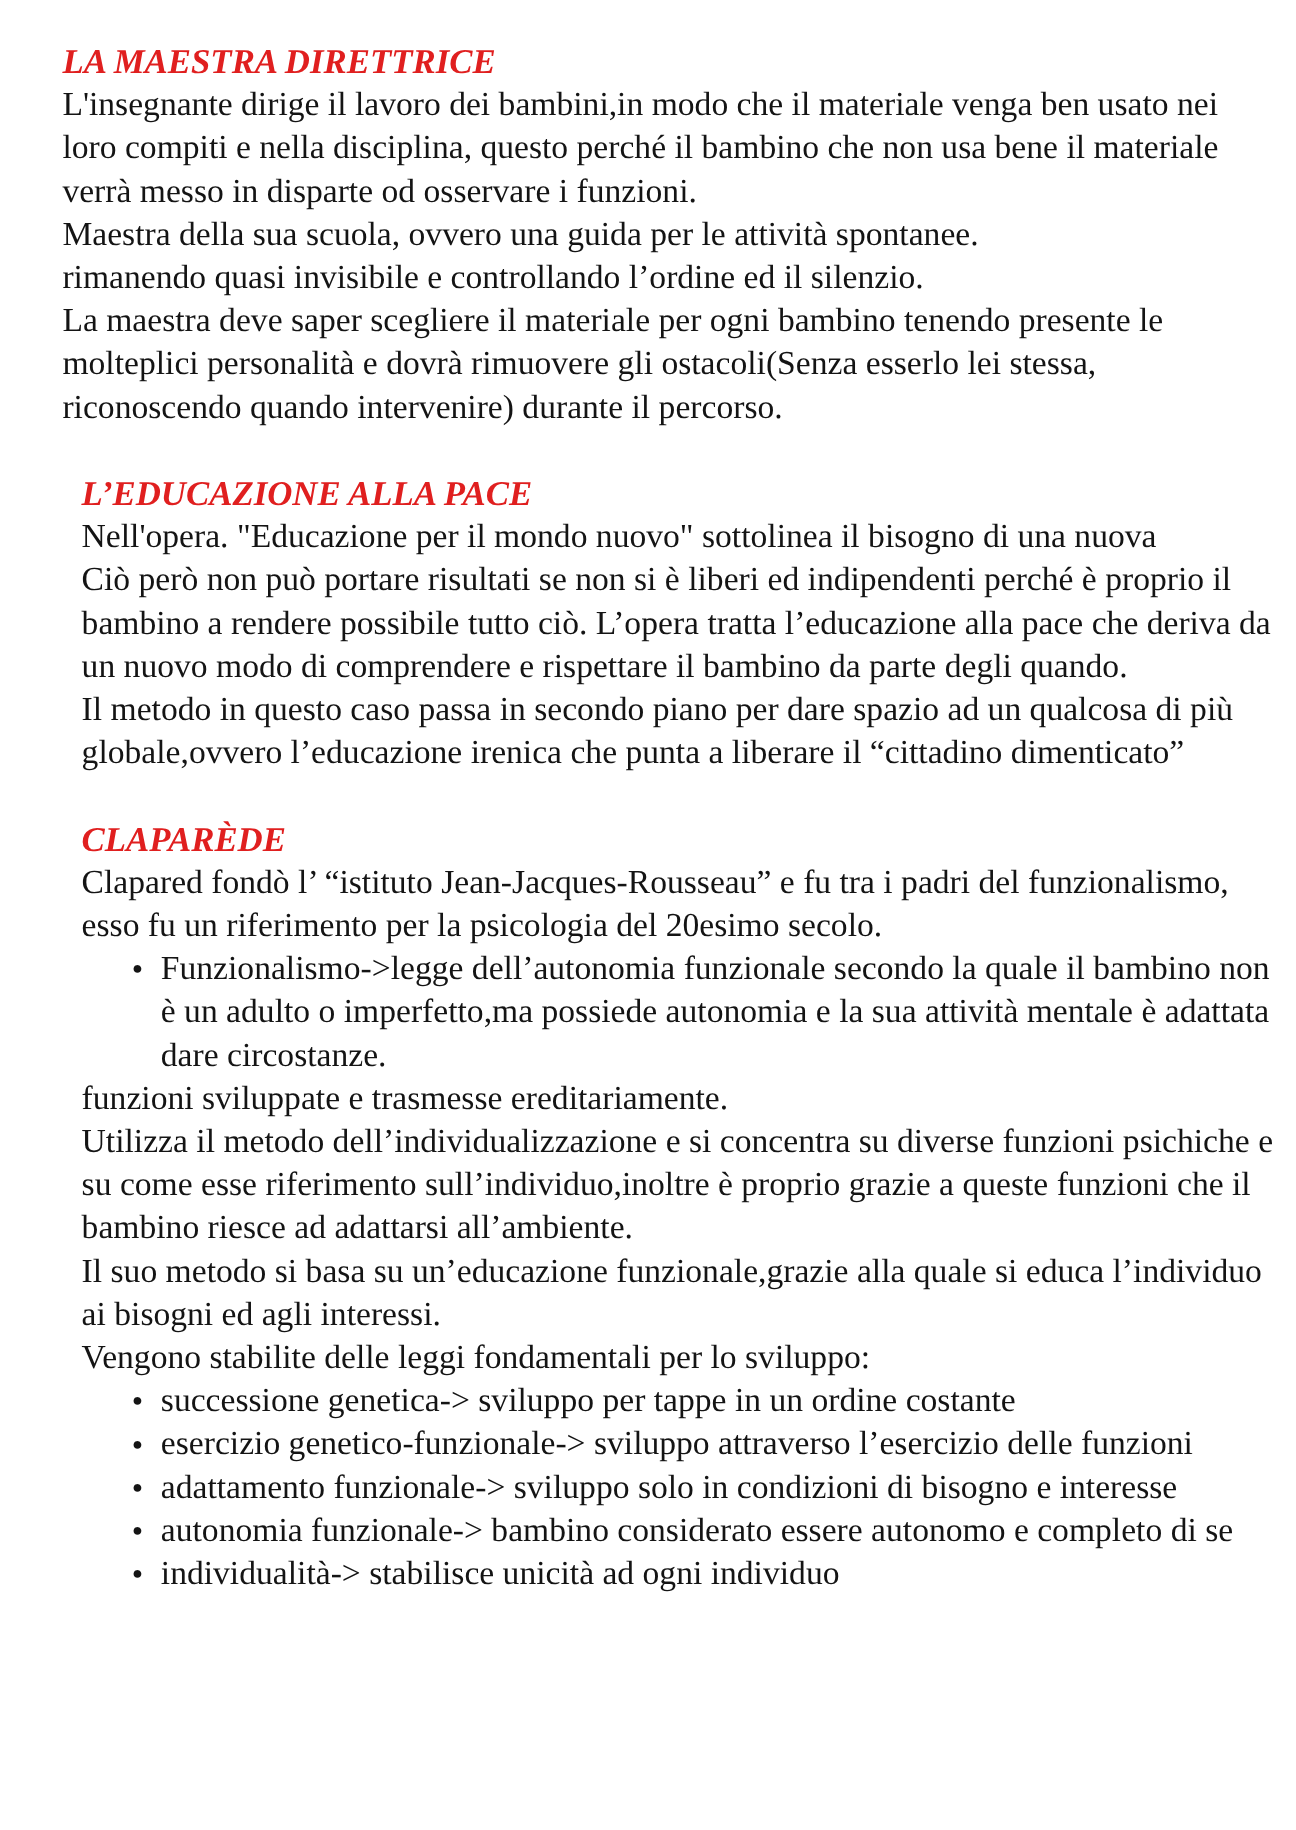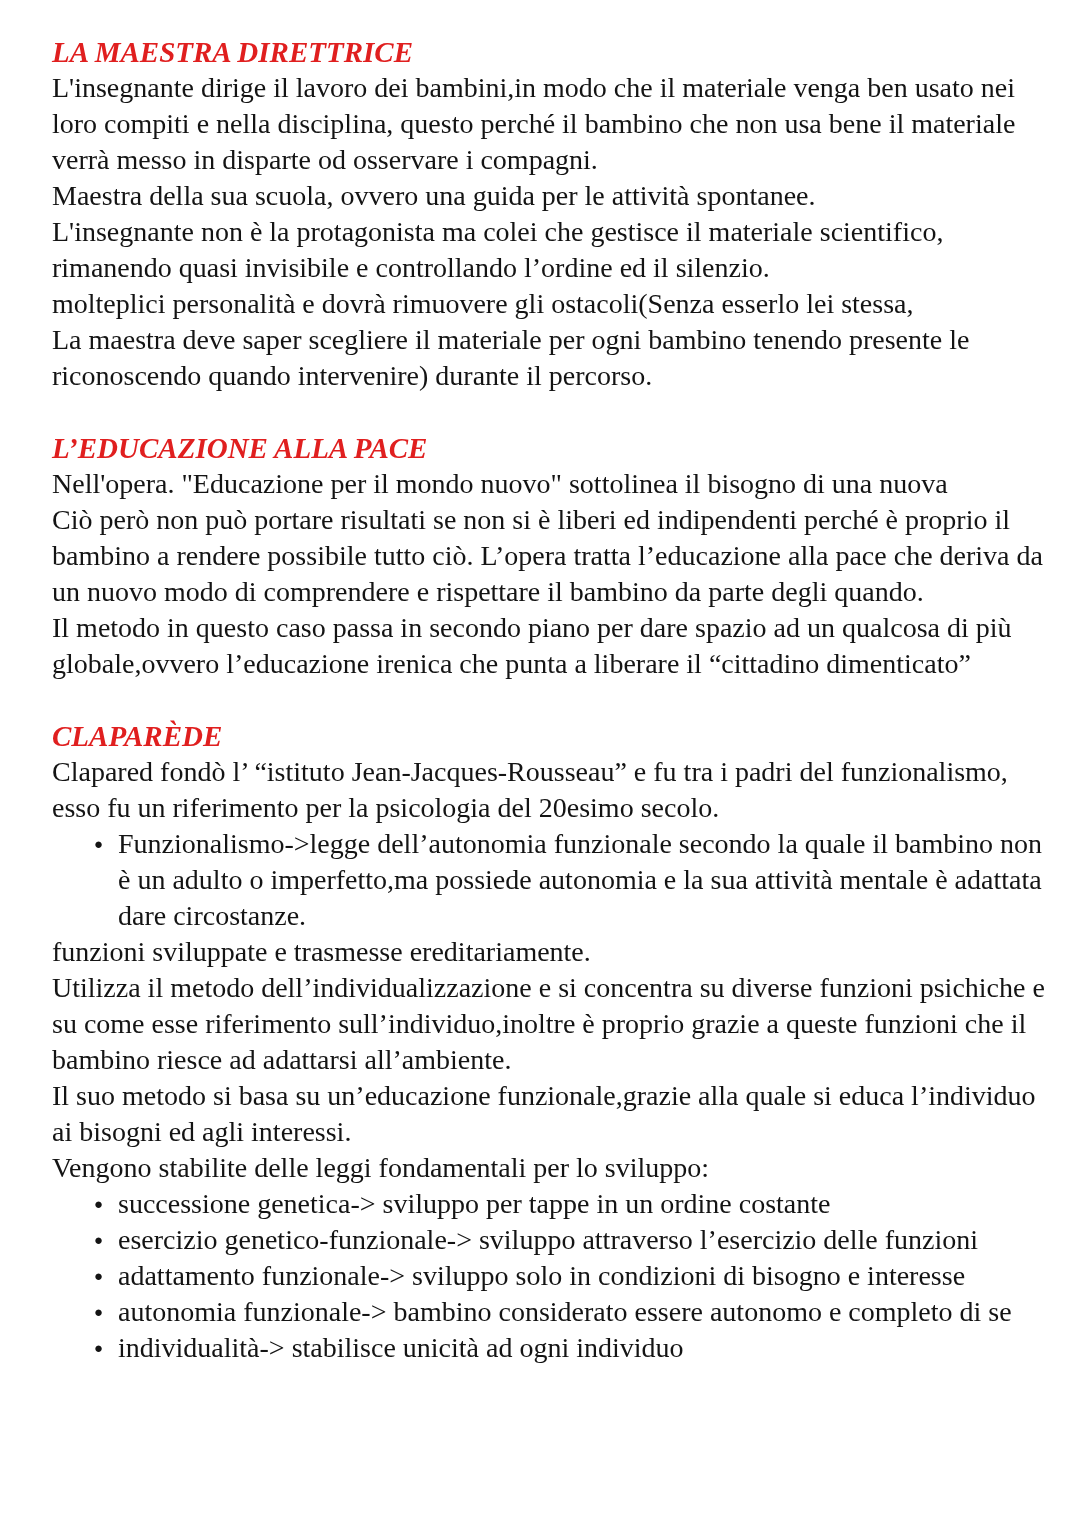--- a/index.html
+++ b/index.html
@@ -15,21 +15,21 @@
     box-sizing: border-box;
     padding: 34px 36px 0 52px;
     overflow: hidden;
     font-family: "Liberation Serif", "DejaVu Serif", serif;
     font-size: 28px;
     line-height: 36px;
     color: var(--text-color, #141414);
     border-radius: 12px;
   }
   .doc-section { margin: 0; }
-  .doc-section + .doc-section { margin-top: 36px; }
+  .doc-section + .doc-section { margin-top: 36px; margin-left: 16px; }
   .heading {
     margin: 0;
     font-size: 29px;
     line-height: 36px;
     font-weight: bold;
     font-style: italic;
     color: var(--heading-color, #e01f1f);
     letter-spacing: 0px;
   }
   .line {
@@ -53,26 +53,25 @@
 </style>
 </head>
 <body>
 
 <div class="page">
   <div id="doc">
       <section class="doc-section">
         <h2 class="heading">LA MAESTRA DIRETTRICE</h2>
         <div class="line">L'insegnante dirige il lavoro dei bambini,in modo che il materiale venga ben usato nei</div>
         <div class="line">loro compiti e nella disciplina, questo perché il bambino che non usa bene il materiale</div>
-        <div class="line">verrà messo in disparte od osservare i compagni.</div>
+        <div class="line">verrà messo in disparte od osservare i funzioni.</div>
         <div class="line">Maestra della sua scuola, ovvero una guida per le attività spontanee.</div>
-        <div class="line">L'insegnante non è la protagonista ma colei che gestisce il materiale scientifico,</div>
         <div class="line">rimanendo quasi invisibile e controllando l’ordine ed il silenzio.</div>
+        <div class="line">La maestra deve saper scegliere il materiale per ogni bambino tenendo presente le</div>
         <div class="line">molteplici personalità e dovrà rimuovere gli ostacoli(Senza esserlo lei stessa,</div>
-        <div class="line">La maestra deve saper scegliere il materiale per ogni bambino tenendo presente le</div>
         <div class="line">riconoscendo quando intervenire) durante il percorso.</div>
       </section>
       <section class="doc-section">
         <h2 class="heading">L’EDUCAZIONE ALLA PACE</h2>
         <div class="line">Nell'opera. "Educazione per il mondo nuovo" sottolinea il bisogno di una nuova</div>
         <div class="line">Ciò però non può portare risultati se non si è liberi ed indipendenti perché è proprio il</div>
         <div class="line">bambino a rendere possibile tutto ciò. L’opera tratta l’educazione alla pace che deriva da</div>
         <div class="line">un nuovo modo di comprendere e rispettare il bambino da parte degli quando.</div>
         <div class="line">Il metodo in questo caso passa in secondo piano per dare spazio ad un qualcosa di più</div>
         <div class="line">globale,ovvero l’educazione irenica che punta a liberare il “cittadino dimenticato”</div>

